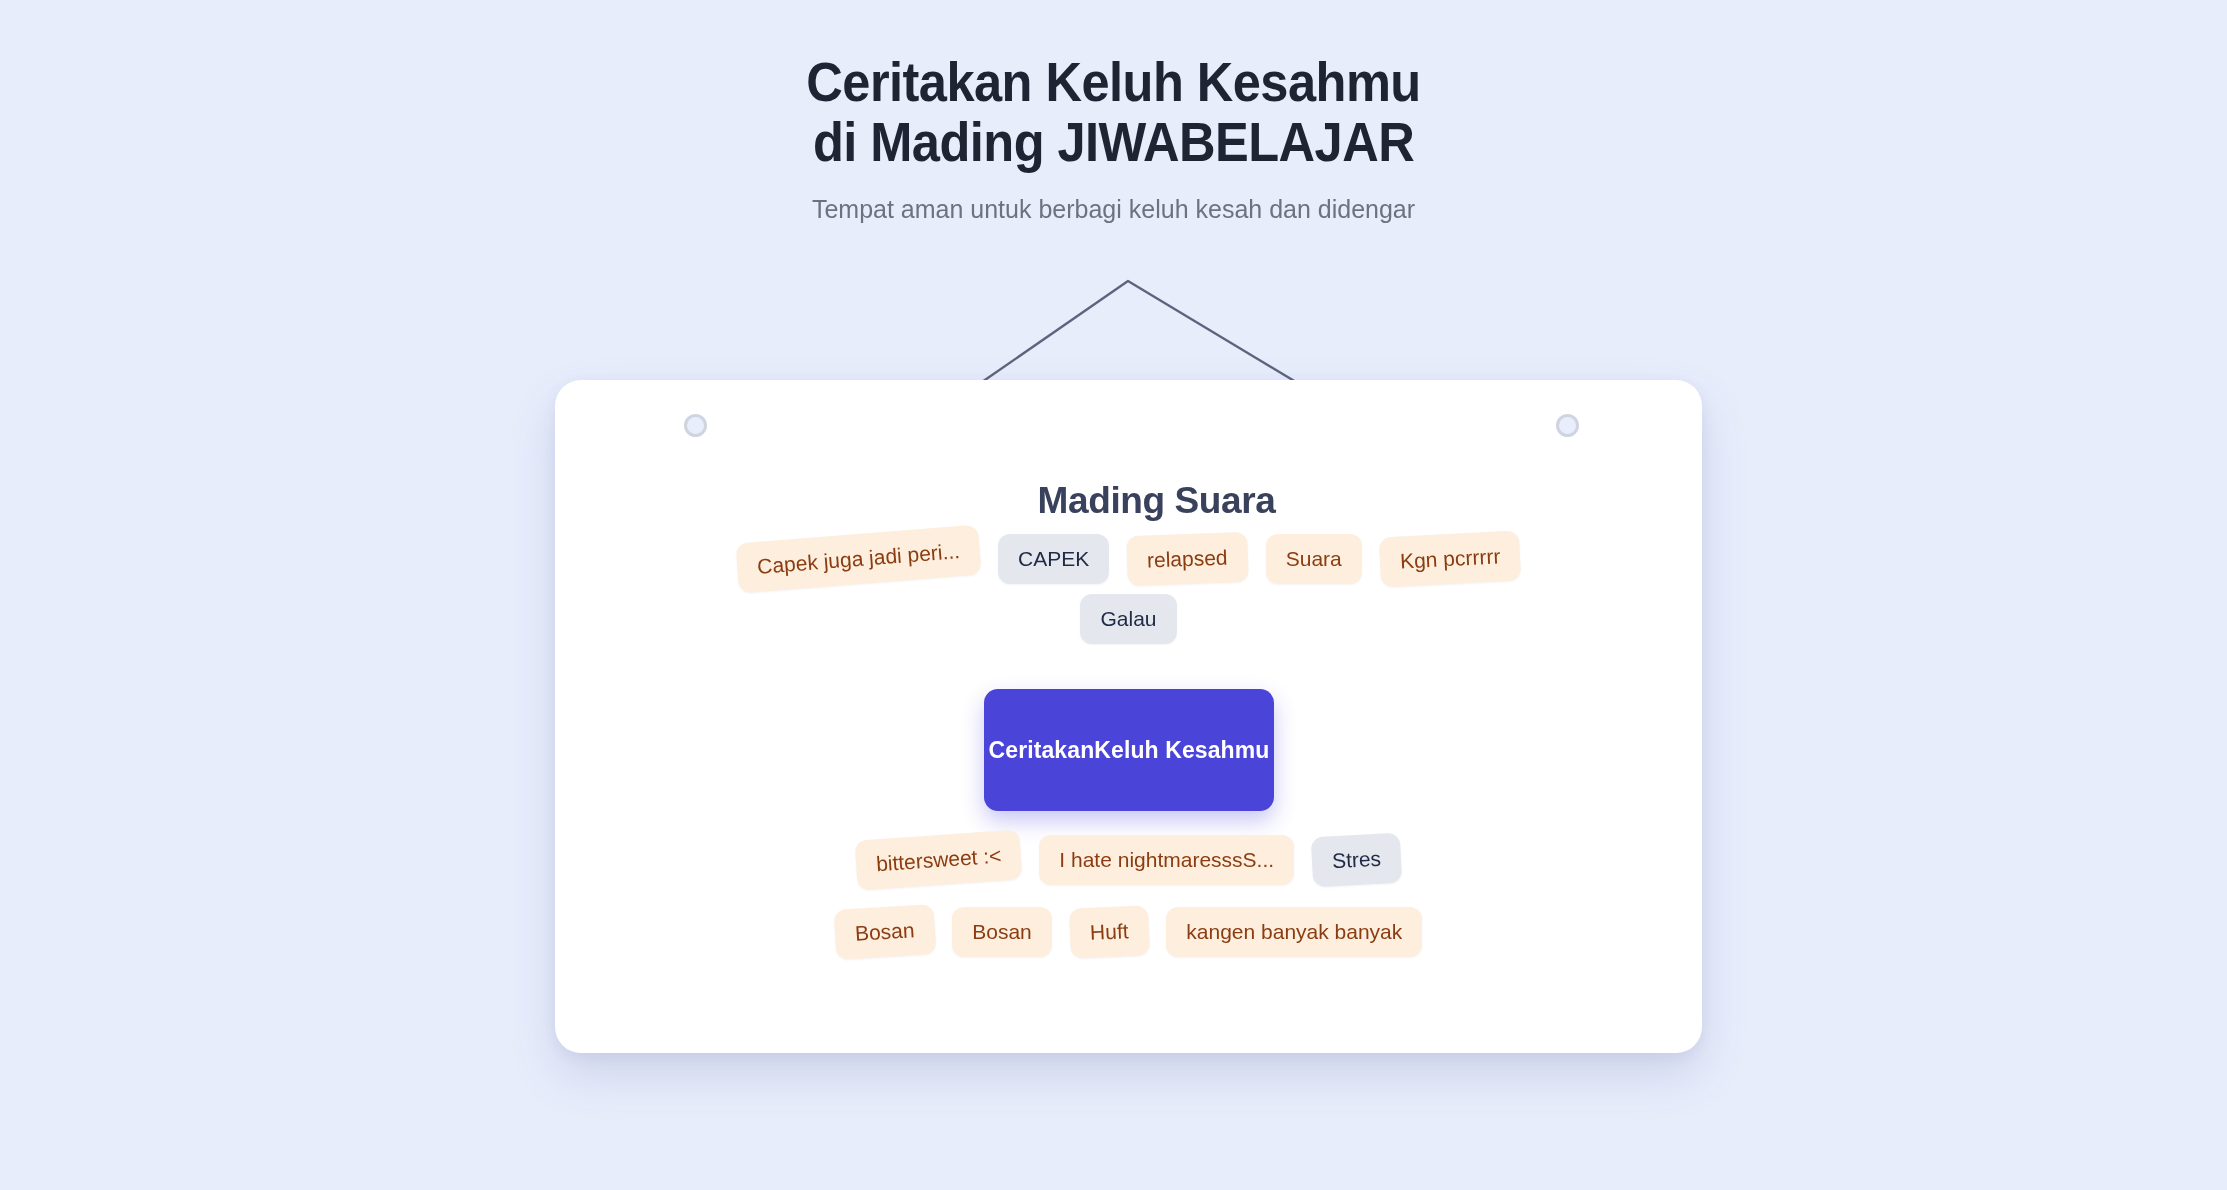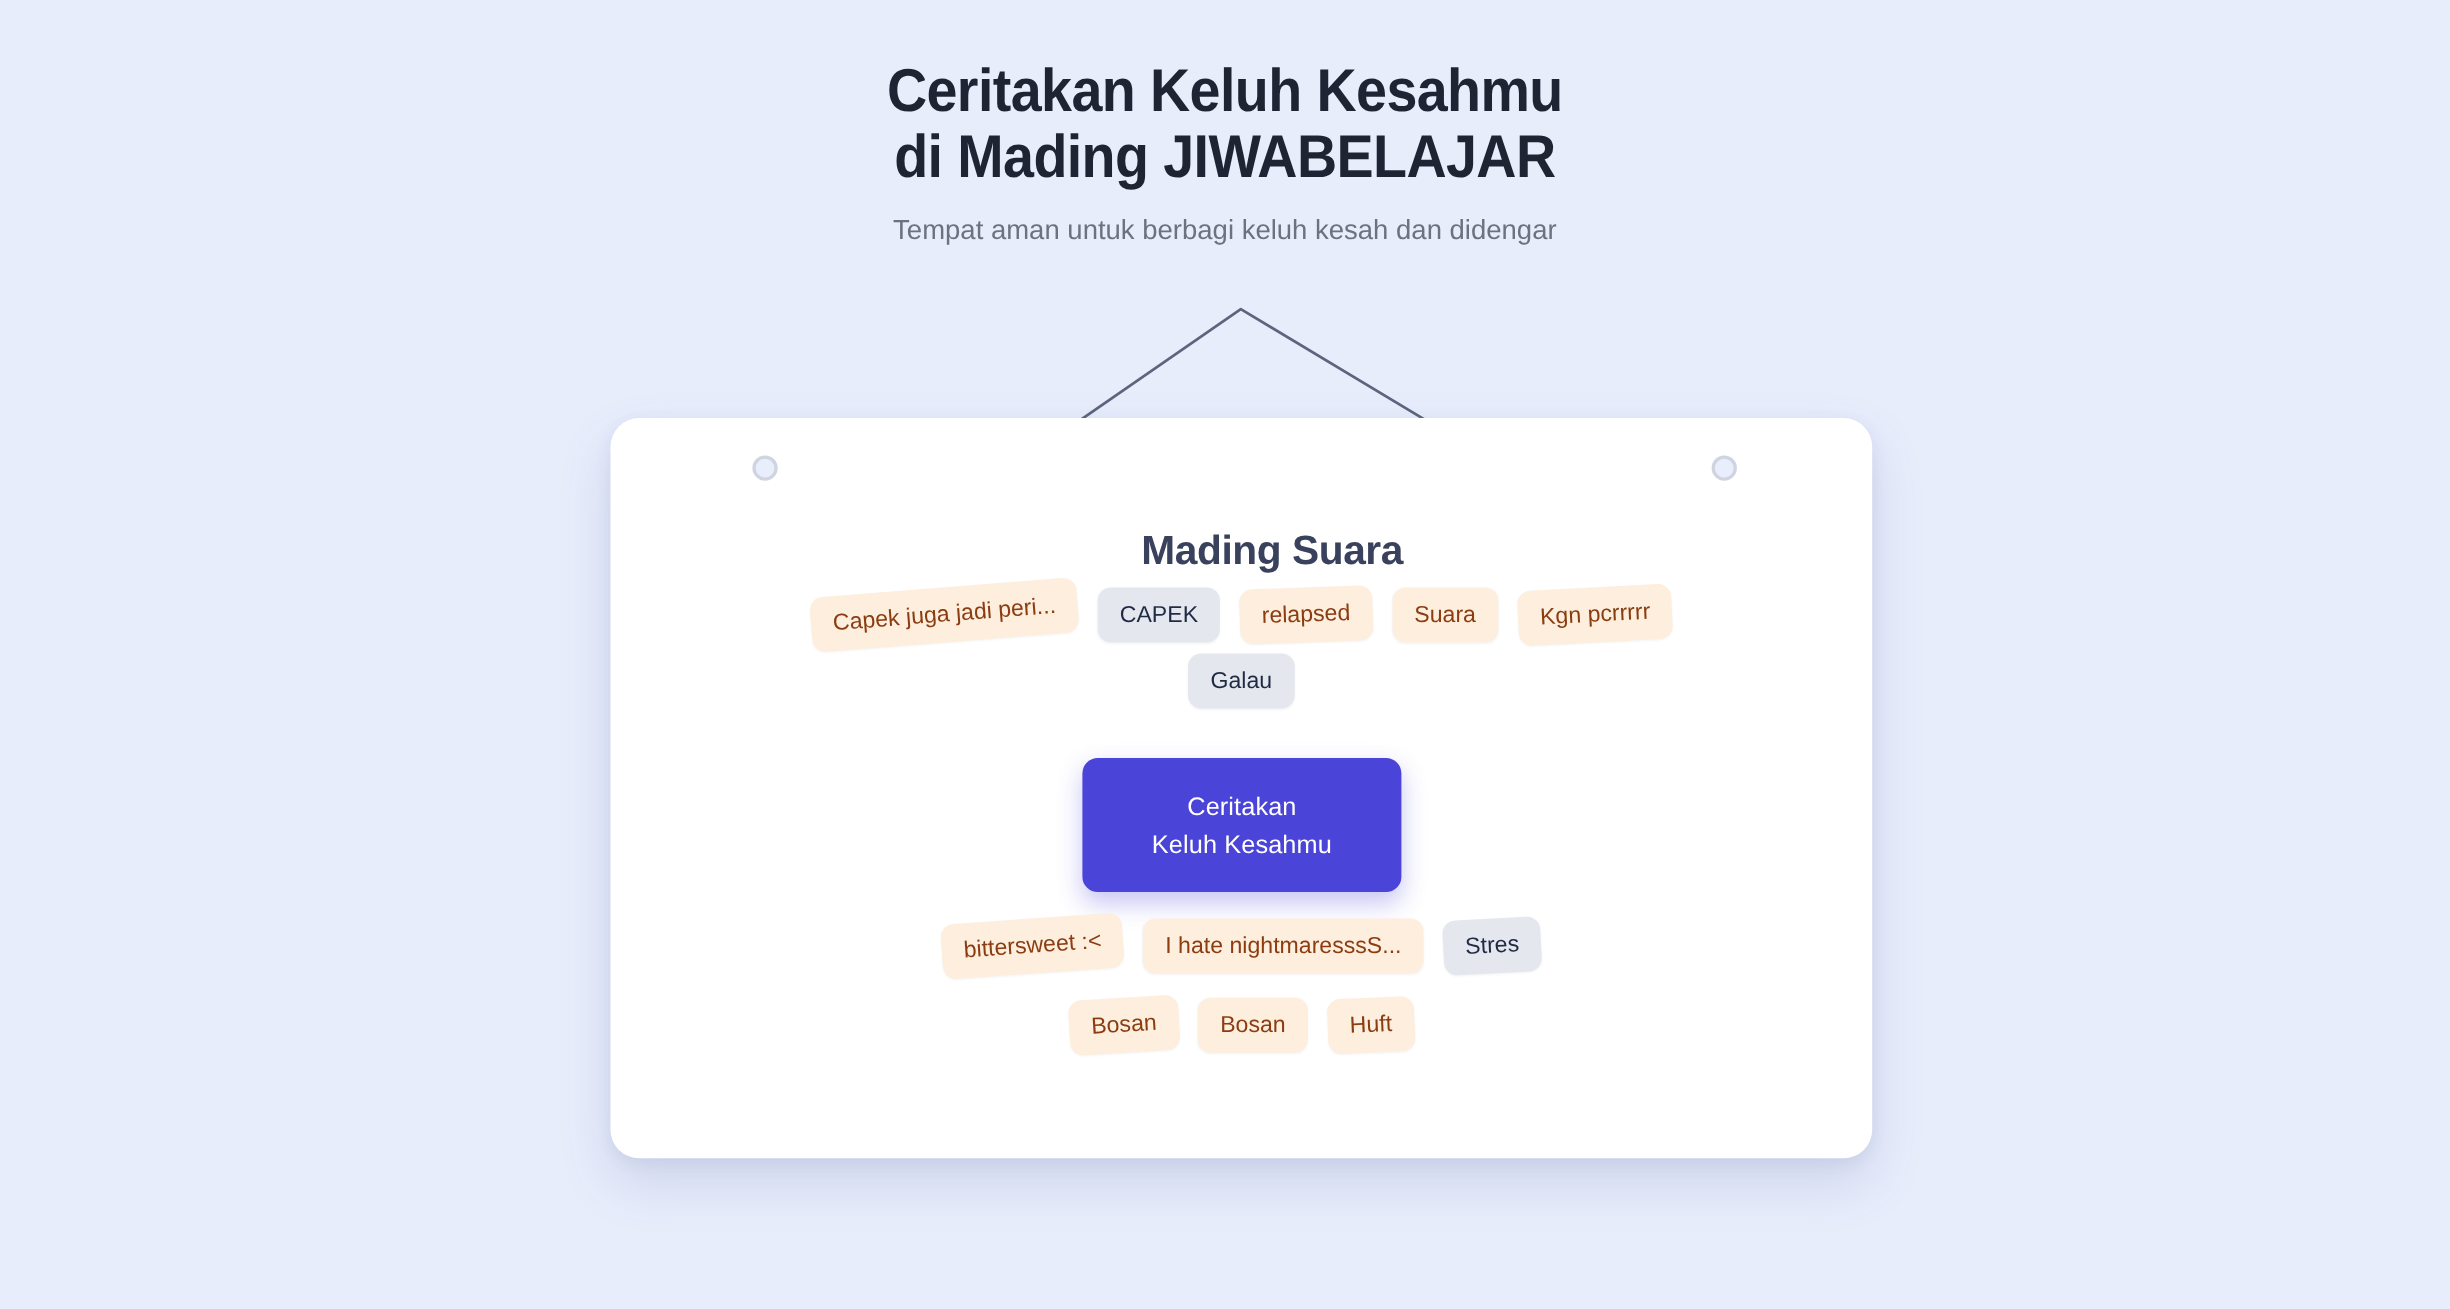--- a/index.html
+++ b/index.html
@@ -156,27 +156,27 @@
     left: 984px;
     top: 689px;
     width: 290px;
     height: 122px;
     background: #4b44d9;
     color: #ffffff;
     border: none;
     border-radius: 14px;
     font-family: "Liberation Sans", sans-serif;
     font-size: 23px;
-    font-weight: 400;
+    font-weight: 700;
     line-height: 34px;
     letter-spacing: 0.1px;
     cursor: pointer;
     box-shadow: 0 10px 22px rgba(75, 68, 217, 0.30);
     display: flex;
-    flex-direction: column;
+    flex-direction: row;
     align-items: center;
     justify-content: center;
   }
 
   .cta .cta-line { display: block; }
 </style>
 </head>
 <body>
 
 <div class="page">
@@ -217,15 +217,16 @@
 
   <div class="chip-row abs row-3">
       <span class="chip peach" style="transform: rotate(-4deg);">bittersweet :&lt;</span>
       <span class="chip peach">I hate nightmaresssS...</span>
       <span class="chip gray" style="transform: rotate(-3deg);">Stres</span>
     </div>
   <div class="chip-row abs row-4">
       <span class="chip peach" style="transform: rotate(-3.5deg);">Bosan</span>
       <span class="chip peach">Bosan</span>
       <span class="chip peach" style="transform: rotate(-2.5deg);">Huft</span>
+      <span class="chip peach">kangen banyak banyak</span>
     </div>
 
 </div>
 
 </body></html>

